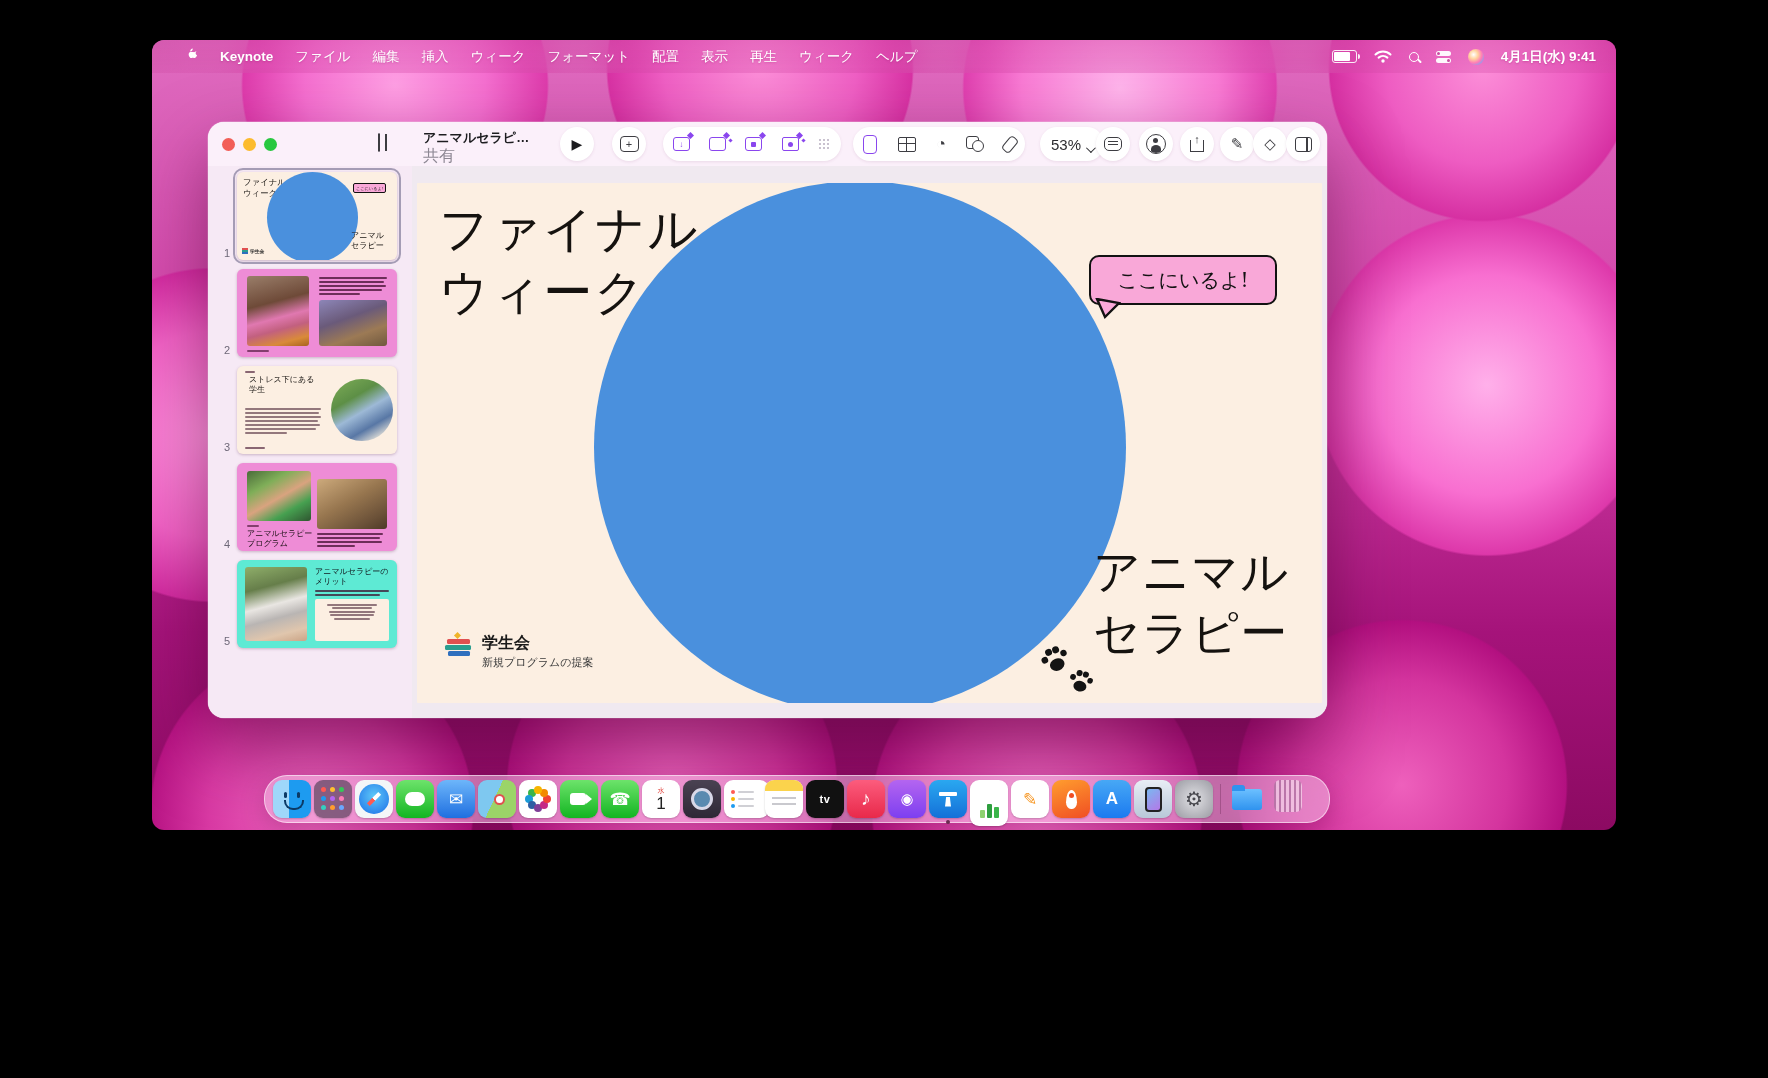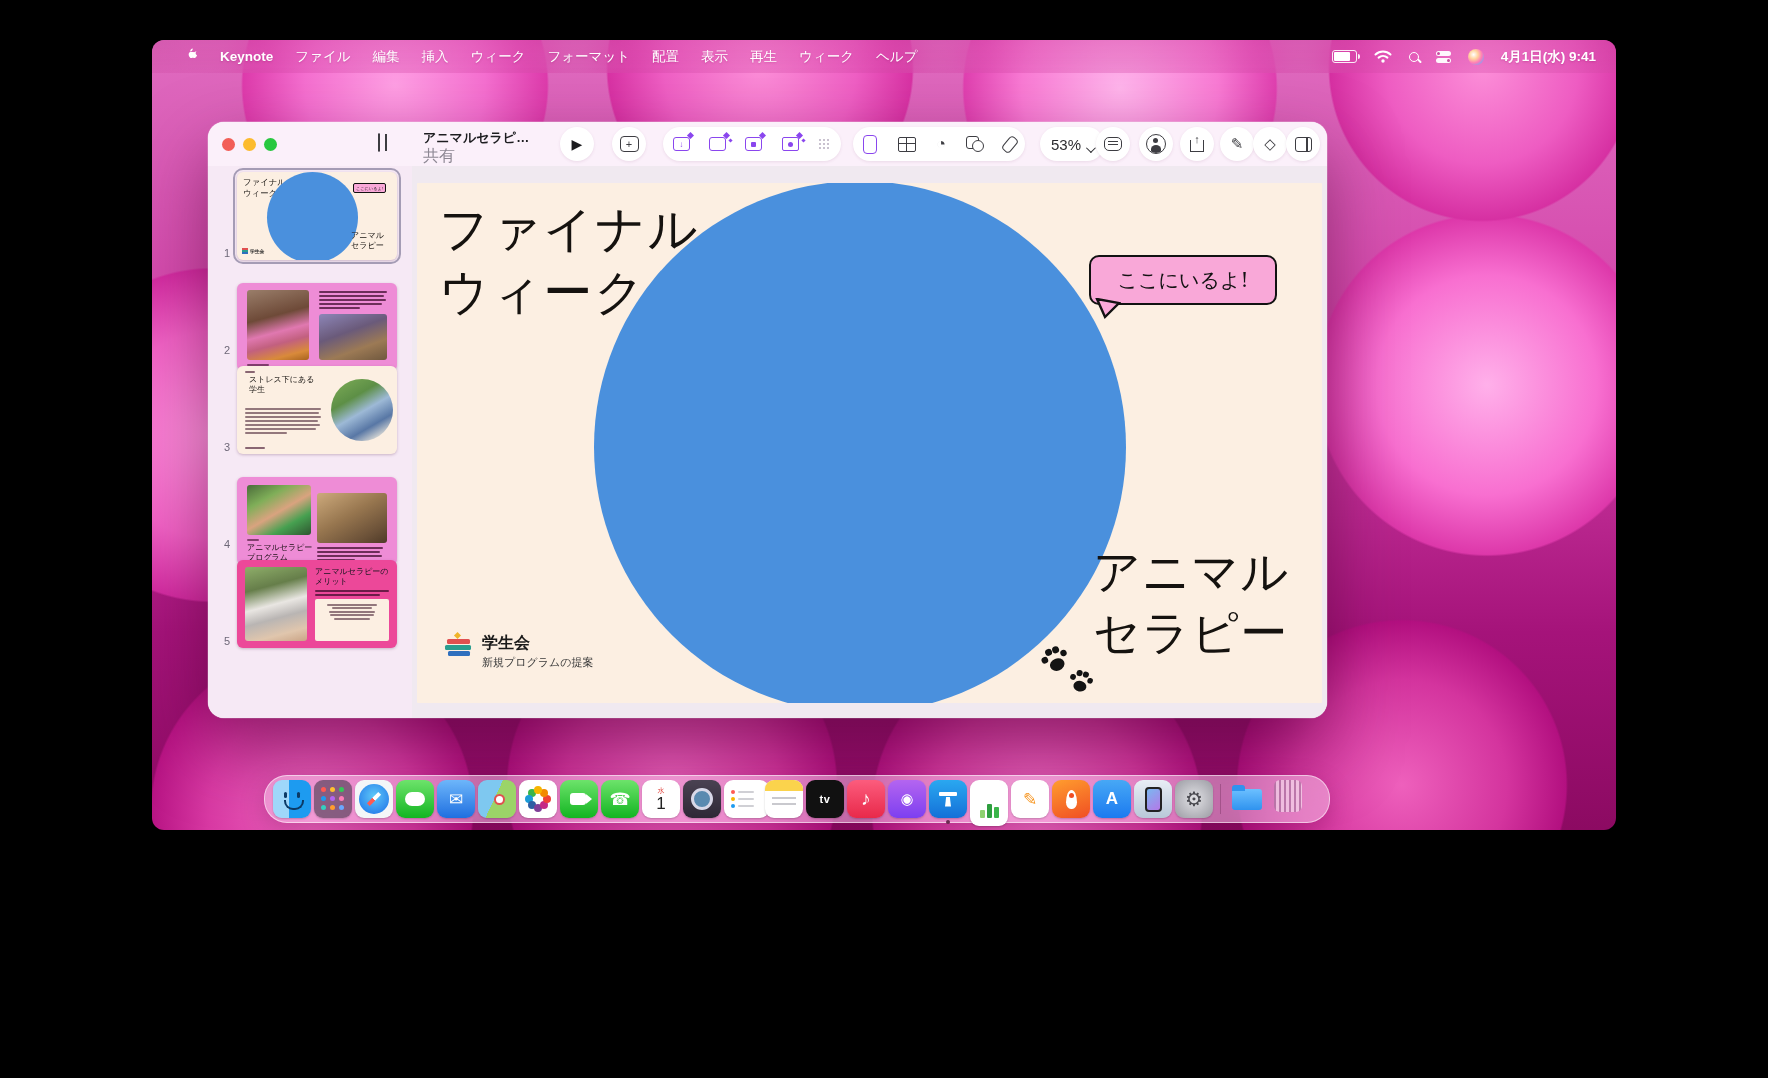--- a/index.html
+++ b/index.html
@@ -85,22 +85,22 @@
   .animico{font-size:15px;color:#3d3d42;}
   .docico{width:15px;height:13px;border:1.7px solid #3d3d42;border-radius:3px;position:relative;}
   .docico:after{content:"";position:absolute;right:3px;top:0;bottom:0;width:1.6px;background:#3d3d42;}
   
   .knav{position:absolute;left:0;top:44px;width:204px;bottom:0;background:#f6e9f5;}
   .th{position:absolute;left:29px;width:160px;height:88px;border-radius:6px;overflow:hidden;
       box-shadow:0 1px 3px rgba(90,40,80,.28);background:#fff;}
   .th.sel{outline:2px solid #a59cb5;outline-offset:2px;}
   .th-num{position:absolute;left:6px;width:16px;text-align:right;font-size:11px;color:#6e6878;}
   .cream{background:#fcefe2;}
-  .pinkbg{background:#ee8cd6;margin-top:14px;}
-  .bluebg{background:#ec4899;}
+  .pinkbg{background:#ee8cd6;}
+  .bluebg{background:#5eead4;}
   .serif{font-family:"DejaVu Serif","Liberation Serif",serif;}
   .bars i{display:block;height:2px;background:rgba(60,10,40,.72);margin-bottom:2px;border-radius:1px;}
   .bars.lt i{background:rgba(60,20,40,.55);}
   .microbar{position:absolute;height:2px;background:rgba(60,10,40,.6);border-radius:1px;}
   .ph{position:absolute;border-radius:3px;}
   .ph-girlcat{background:linear-gradient(165deg,#9a7e6a 0%,#6e4a38 38%,#e078b0 58%,#c2607f 72%,#d98a3a 88%,#a8631f 100%);}
   .ph-cat2{background:linear-gradient(160deg,#8d86b8 0%,#6a5a7a 40%,#9c7a55 70%,#70583e 100%);}
   .ph-book{border-radius:50%;background:linear-gradient(150deg,#7fae58 0%,#5d8f46 32%,#9db9d6 52%,#5877a5 72%,#e8e4da 90%);}
   .ph-parrot{background:linear-gradient(150deg,#4a6b3a 0%,#7fae58 28%,#d9a37f 52%,#46a050 74%,#2f5530 100%);}
   .ph-rabbit2{background:linear-gradient(150deg,#cdaa7c 0%,#97764f 45%,#6b5138 80%,#4e3a27 100%);}

